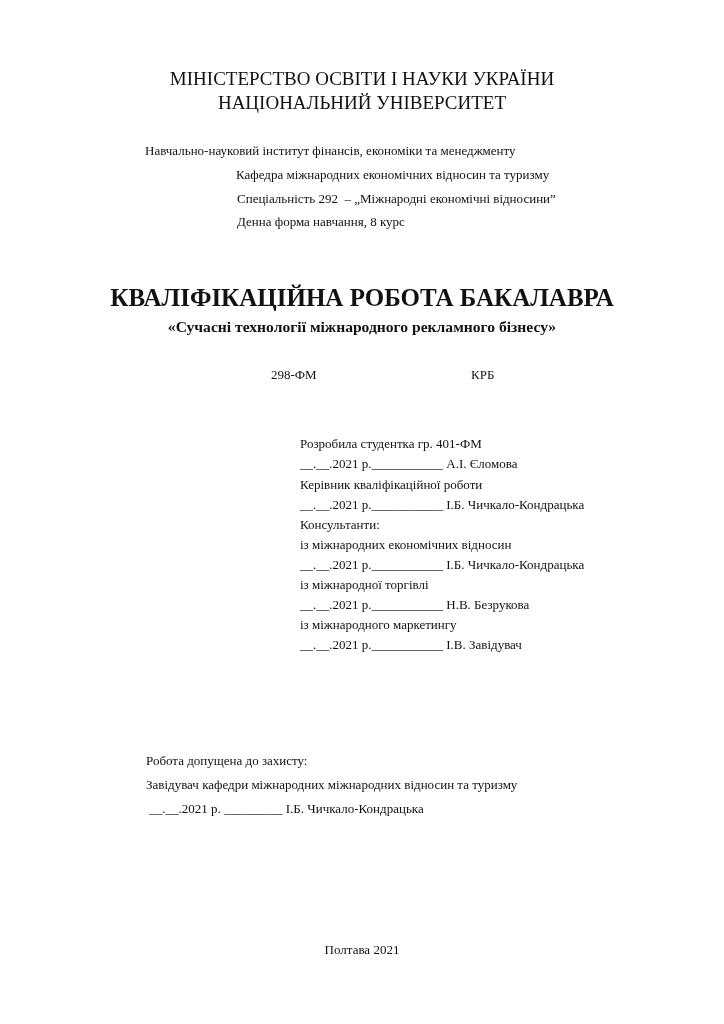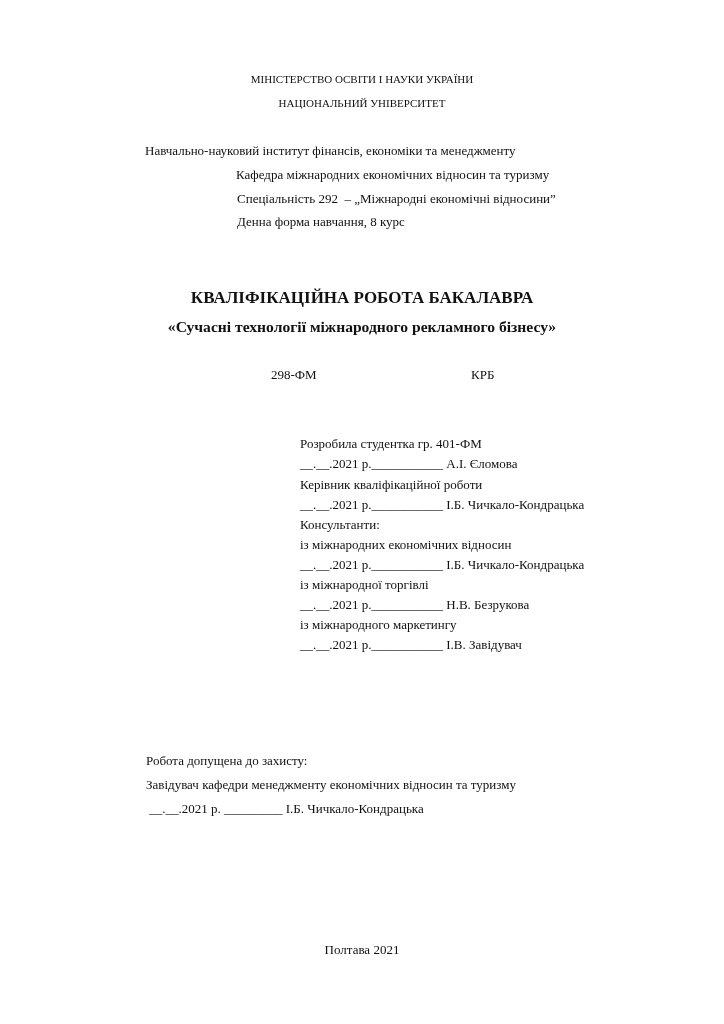--- a/index.html
+++ b/index.html
@@ -27,25 +27,25 @@
       white-space: pre;
       font-size: 13px;
       line-height: 18px;
     }
     .center {
       left: 0;
       width: 724px;
       text-align: center;
     }
     .caps {
-      font-size: 11px;
+      font-size: 19px;
     }
     .title {
       font-weight: bold;
-      font-size: 17px;
+      font-size: 25px;
       line-height: 22px;
     }
     .subtitle {
       font-weight: bold;
       font-size: 15.6px;
     }
   </style>
 </head>
 <body>
 
@@ -71,18 +71,18 @@
     <div class="line" style="top:516px; left:300px;">Консультанти:</div>
     <div class="line" style="top:536px; left:300px;">із міжнародних економічних відносин</div>
     <div class="line" style="top:556px; left:300px;">__.__.2021 р.___________ І.Б. Чичкало-Кондрацька</div>
     <div class="line" style="top:576px; left:300px;">із міжнародної торгівлі</div>
     <div class="line" style="top:596px; left:300px;">__.__.2021 р.___________ Н.В. Безрукова</div>
     <div class="line" style="top:616px; left:300px;">із міжнародного маркетингу</div>
     <div class="line" style="top:636px; left:300px;">__.__.2021 р.___________ І.В. Завідувач</div>
   </div>
 
   <div class="line" style="top:752px; left:146px;">Робота допущена до захисту:</div>
-  <div class="line" style="top:776px; left:146px;">Завідувач кафедри менеджменту економічних відносин та туризму</div>
+  <div class="line" style="top:776px; left:146px;">Завідувач кафедри міжнародних міжнародних відносин та туризму</div>
   <div class="line" style="top:800px; left:146px;"> __.__.2021 р. _________ І.Б. Чичкало-Кондрацька</div>
 
   <div class="line center" style="top:941px;">Полтава 2021</div>
 
 </div>
 
 </body></html>

